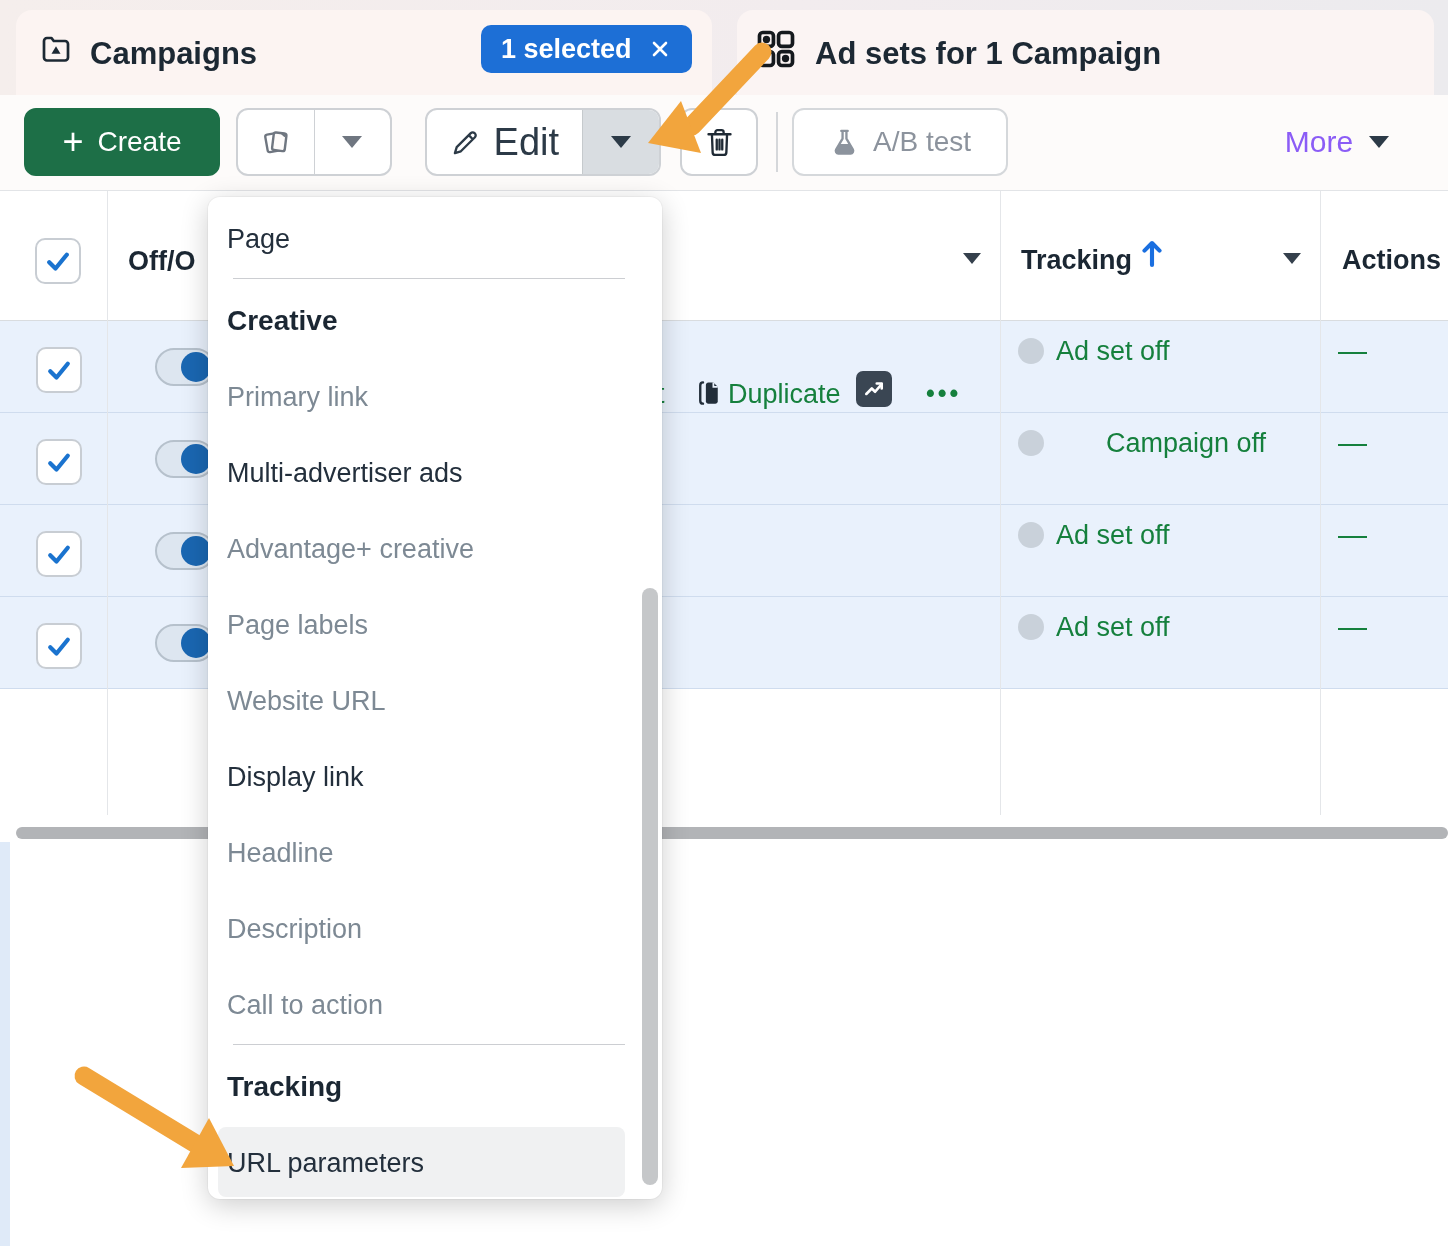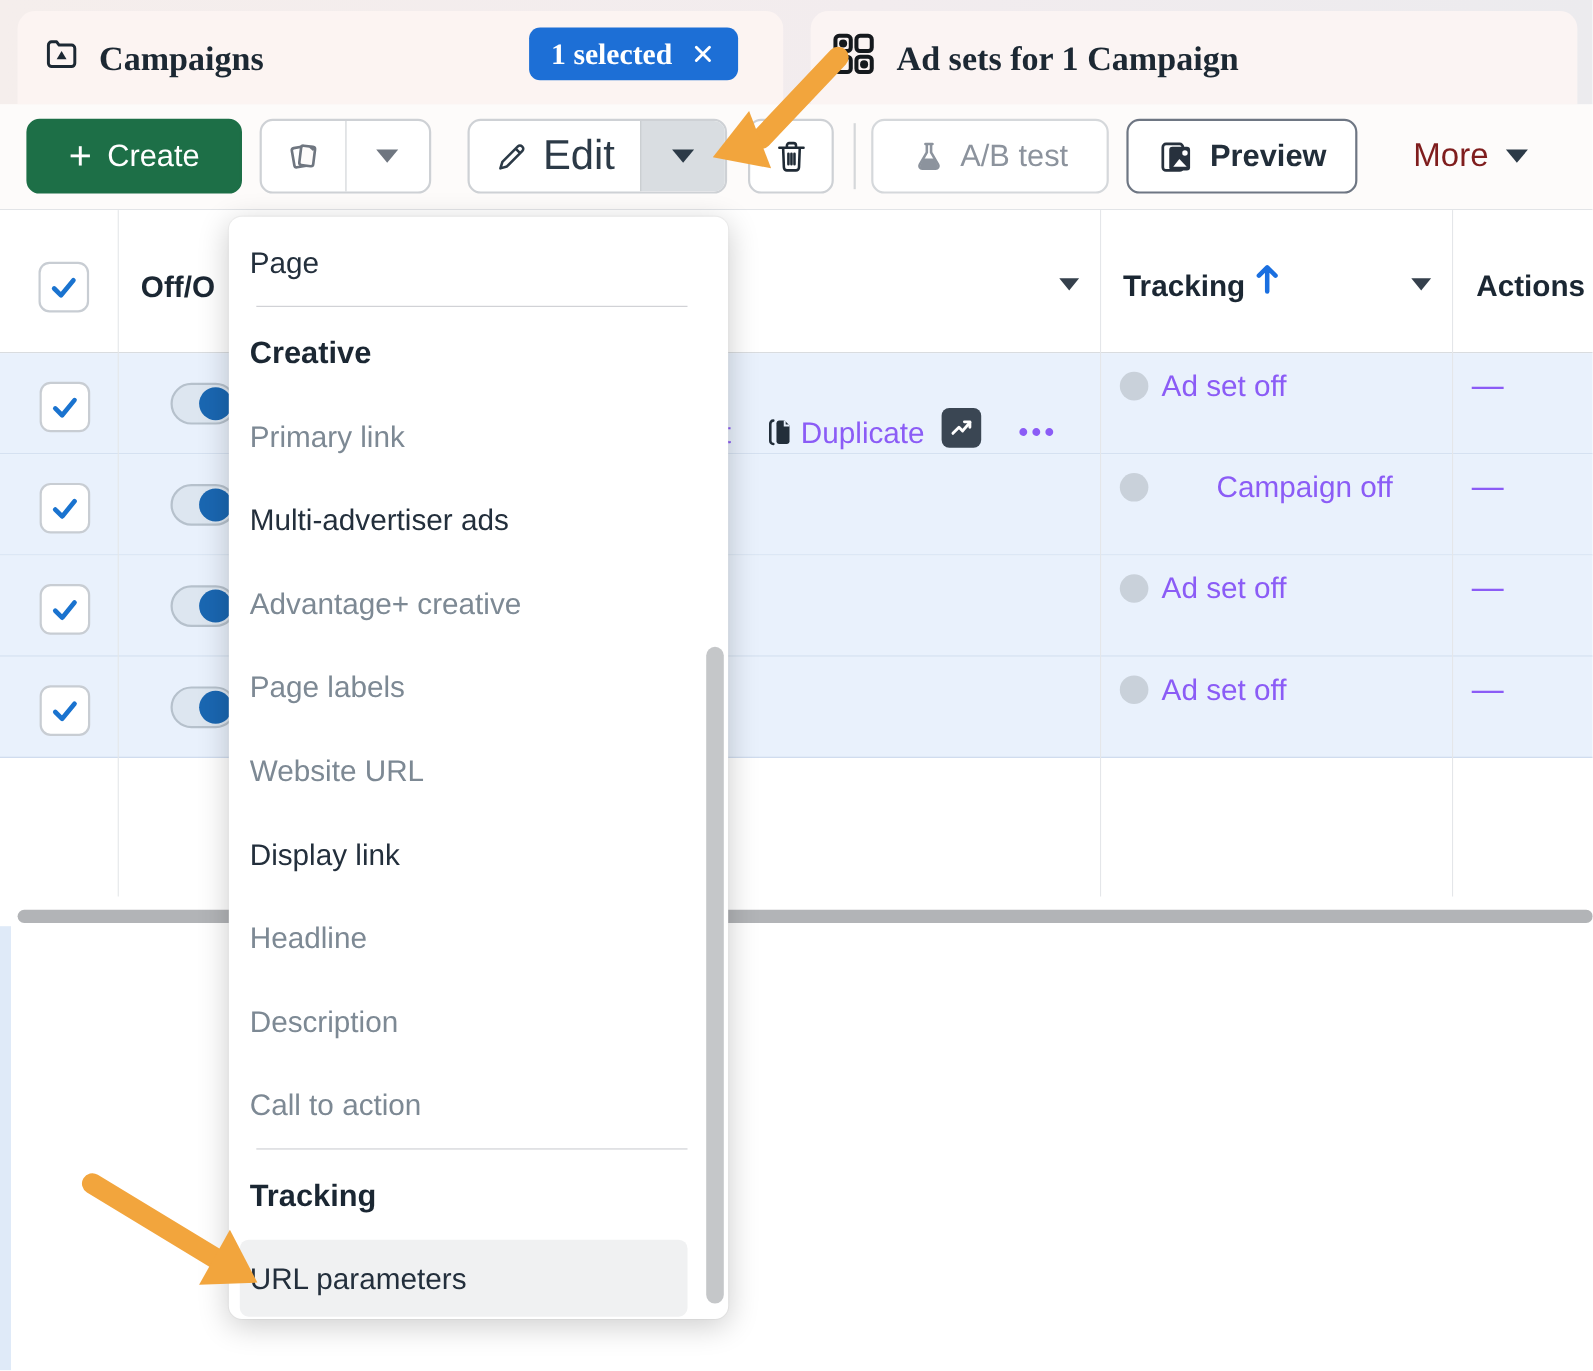--- a/index.html
+++ b/index.html
@@ -2,40 +2,40 @@
 <html><head>
 <meta charset="utf-8">
 <style>
   html,body{margin:0;padding:0;background:#fff;}
   .screen{position:relative;width:1448px;height:1246px;overflow:hidden;
           font-family:"Liberation Sans",sans-serif;background:#fff;color:#1c2833;}
   .abs{position:absolute;box-sizing:border-box;}
   
   .tabstrip{left:0;top:0;width:1448px;height:95px;
             background:linear-gradient(90deg,#f5eeec 0%,#f2ecee 55%,#ecebee 100%);}
-  .tabcard{top:10px;height:85px;border-radius:16px 16px 0 0;font-family:Liberation Serif, serif;}
+  .tabcard{top:10px;height:85px;border-radius:16px 16px 0 0;}
   .tab-campaigns{left:16px;width:696px;background:#fcf4f2;}
   .tab-adsets{left:737px;width:697px;background:#fbf4f3;text-align:right;}
   .tabtitle{font-size:31px;font-weight:700;color:#1c2833;height:36px;line-height:36px;}
   .badge{display:flex;align-items:center;gap:16px;padding:0 20px;height:48px;
          border-radius:10px;background:#1d6fd6;color:#fff;font-size:27px;font-weight:700;}
   
   .toolbar{left:0;top:95px;width:1448px;height:95px;background:#fdfbfa;}
   .btn{display:flex;align-items:center;justify-content:center;background:#fff;
        border:2px solid #ced1d5;border-radius:12px;}
   .btnlabel{font-size:28px;color:#2c3a47;}
   .caret{width:0;height:0;border-left:10px solid transparent;border-right:10px solid transparent;
          border-top:12px solid #2c3a47;}
   .caret.gray{border-top-color:#6f7680;}
   .caret.small{border-left-width:9px;border-right-width:9px;border-top-width:11px;border-top-color:#35404c;}
   
   .thead{left:0;top:191px;width:1448px;height:130px;background:#fff;border-bottom:1px solid #d9dcdf;}
   .th{font-size:27px;font-weight:700;color:#1b2733;height:34px;line-height:34px;}
   .row{left:0;width:1448px;height:92px;background:#e9f1fc;border-bottom:1px solid rgba(140,165,200,.28);}
-  .cell{font-size:27px;color:#8b5cf6;height:36px;line-height:36px;}
+  .cell{font-size:27px;color:#15803d;height:36px;line-height:36px;}
   .vline{width:1px;background:#e4e6e9;top:191px;height:624px;}
   .checkbox{width:46px;height:46px;background:#fff;border:2px solid #c8cdd3;border-radius:10px;
             display:flex;align-items:center;justify-content:center;}
   .toggle{width:60px;height:38px;border-radius:19px;background:#dde6f0;border:2px solid #b6c1cc;}
   .knob{position:absolute;right:2px;top:2px;width:30px;height:30px;border-radius:50%;background:#1a67b2;}
   .dot{width:26px;height:26px;border-radius:50%;background:#c9d1da;}
   .chartbtn{width:36px;height:36px;border-radius:7px;background:#3a4653;
             display:flex;align-items:center;justify-content:center;}
   
   .dropdown{left:208px;top:197px;width:454px;height:1002px;background:#fff;border-radius:12px;
@@ -127,32 +127,23 @@
     <div class="abs" style="left:776px;top:17px;width:2px;height:60px;background:#d5d7da"></div>
 
     <div class="abs btn" style="left:792px;top:13px;width:216px;height:68px;gap:13px;border-color:#d5d8db">
       <svg width="31" height="31" viewBox="0 0 24 24">
         <path d="M9.5 3 H14.5 M10.5 3 V9 L5.5 17.5 C4.8 18.8 5.7 20.5 7.2 20.5 H16.8 C18.3 20.5 19.2 18.8 18.5 17.5 L13.5 9 V3" fill="none" stroke="#8c939d" stroke-width="1.8" stroke-linecap="round"></path>
         <path d="M8.4 13.2 L6 17.9 C5.5 19 6.2 20.2 7.4 20.2 H16.6 C17.8 20.2 18.5 19 18 17.9 L15.6 13.2 Z" fill="#8c939d"></path>
       </svg>
       <span class="btnlabel" style="color:#8c939d">A/B test</span>
     </div>
 
-    <div class="abs btn" style="left:1024px;top:13px;width:210px;height:68px;gap:13px;border-color:#6e7683">
-      <svg width="35" height="35" viewBox="0 0 24 24">
-        <rect x="3.5" y="4" width="12.5" height="16.5" rx="2" fill="#fff" stroke="#27313d" stroke-width="1.7"></rect>
-        <rect x="7.5" y="5.8" width="13" height="14.8" rx="2" fill="#27313d"></rect>
-        <circle cx="17.3" cy="9.6" r="1.7" fill="#fff"></circle>
-        <path d="M10 18.2 L13.8 13.4 L18.4 18.2 Z" fill="#fff"></path>
-      </svg>
-      <span class="btnlabel" style="font-weight:700;color:#222e3a">Preview</span>
-    </div>
 
     <div class="abs" style="left:1262px;top:13px;width:150px;height:68px;display:flex;align-items:center;justify-content:center;gap:16px">
-      <span class="btnlabel" style="font-size:30px;color:#7f1d1d">More</span>
+      <span class="btnlabel" style="font-size:30px;color:#8b5cf6">More</span>
       <div class="caret"></div>
     </div>
   </div>
 
   <div class="abs" style="left:0;top:190px;width:1448px;height:1px;background:#e2e4e7"></div>
 
   <div class="abs thead">
     <div class="abs checkbox" style="left:35px;top:47px">
       <svg width="30" height="30" viewBox="0 0 24 24">
         <polyline points="5,13 10,18 19,7" fill="none" stroke="#1a73cf" stroke-width="3.4" stroke-linecap="round" stroke-linejoin="round"></polyline>

